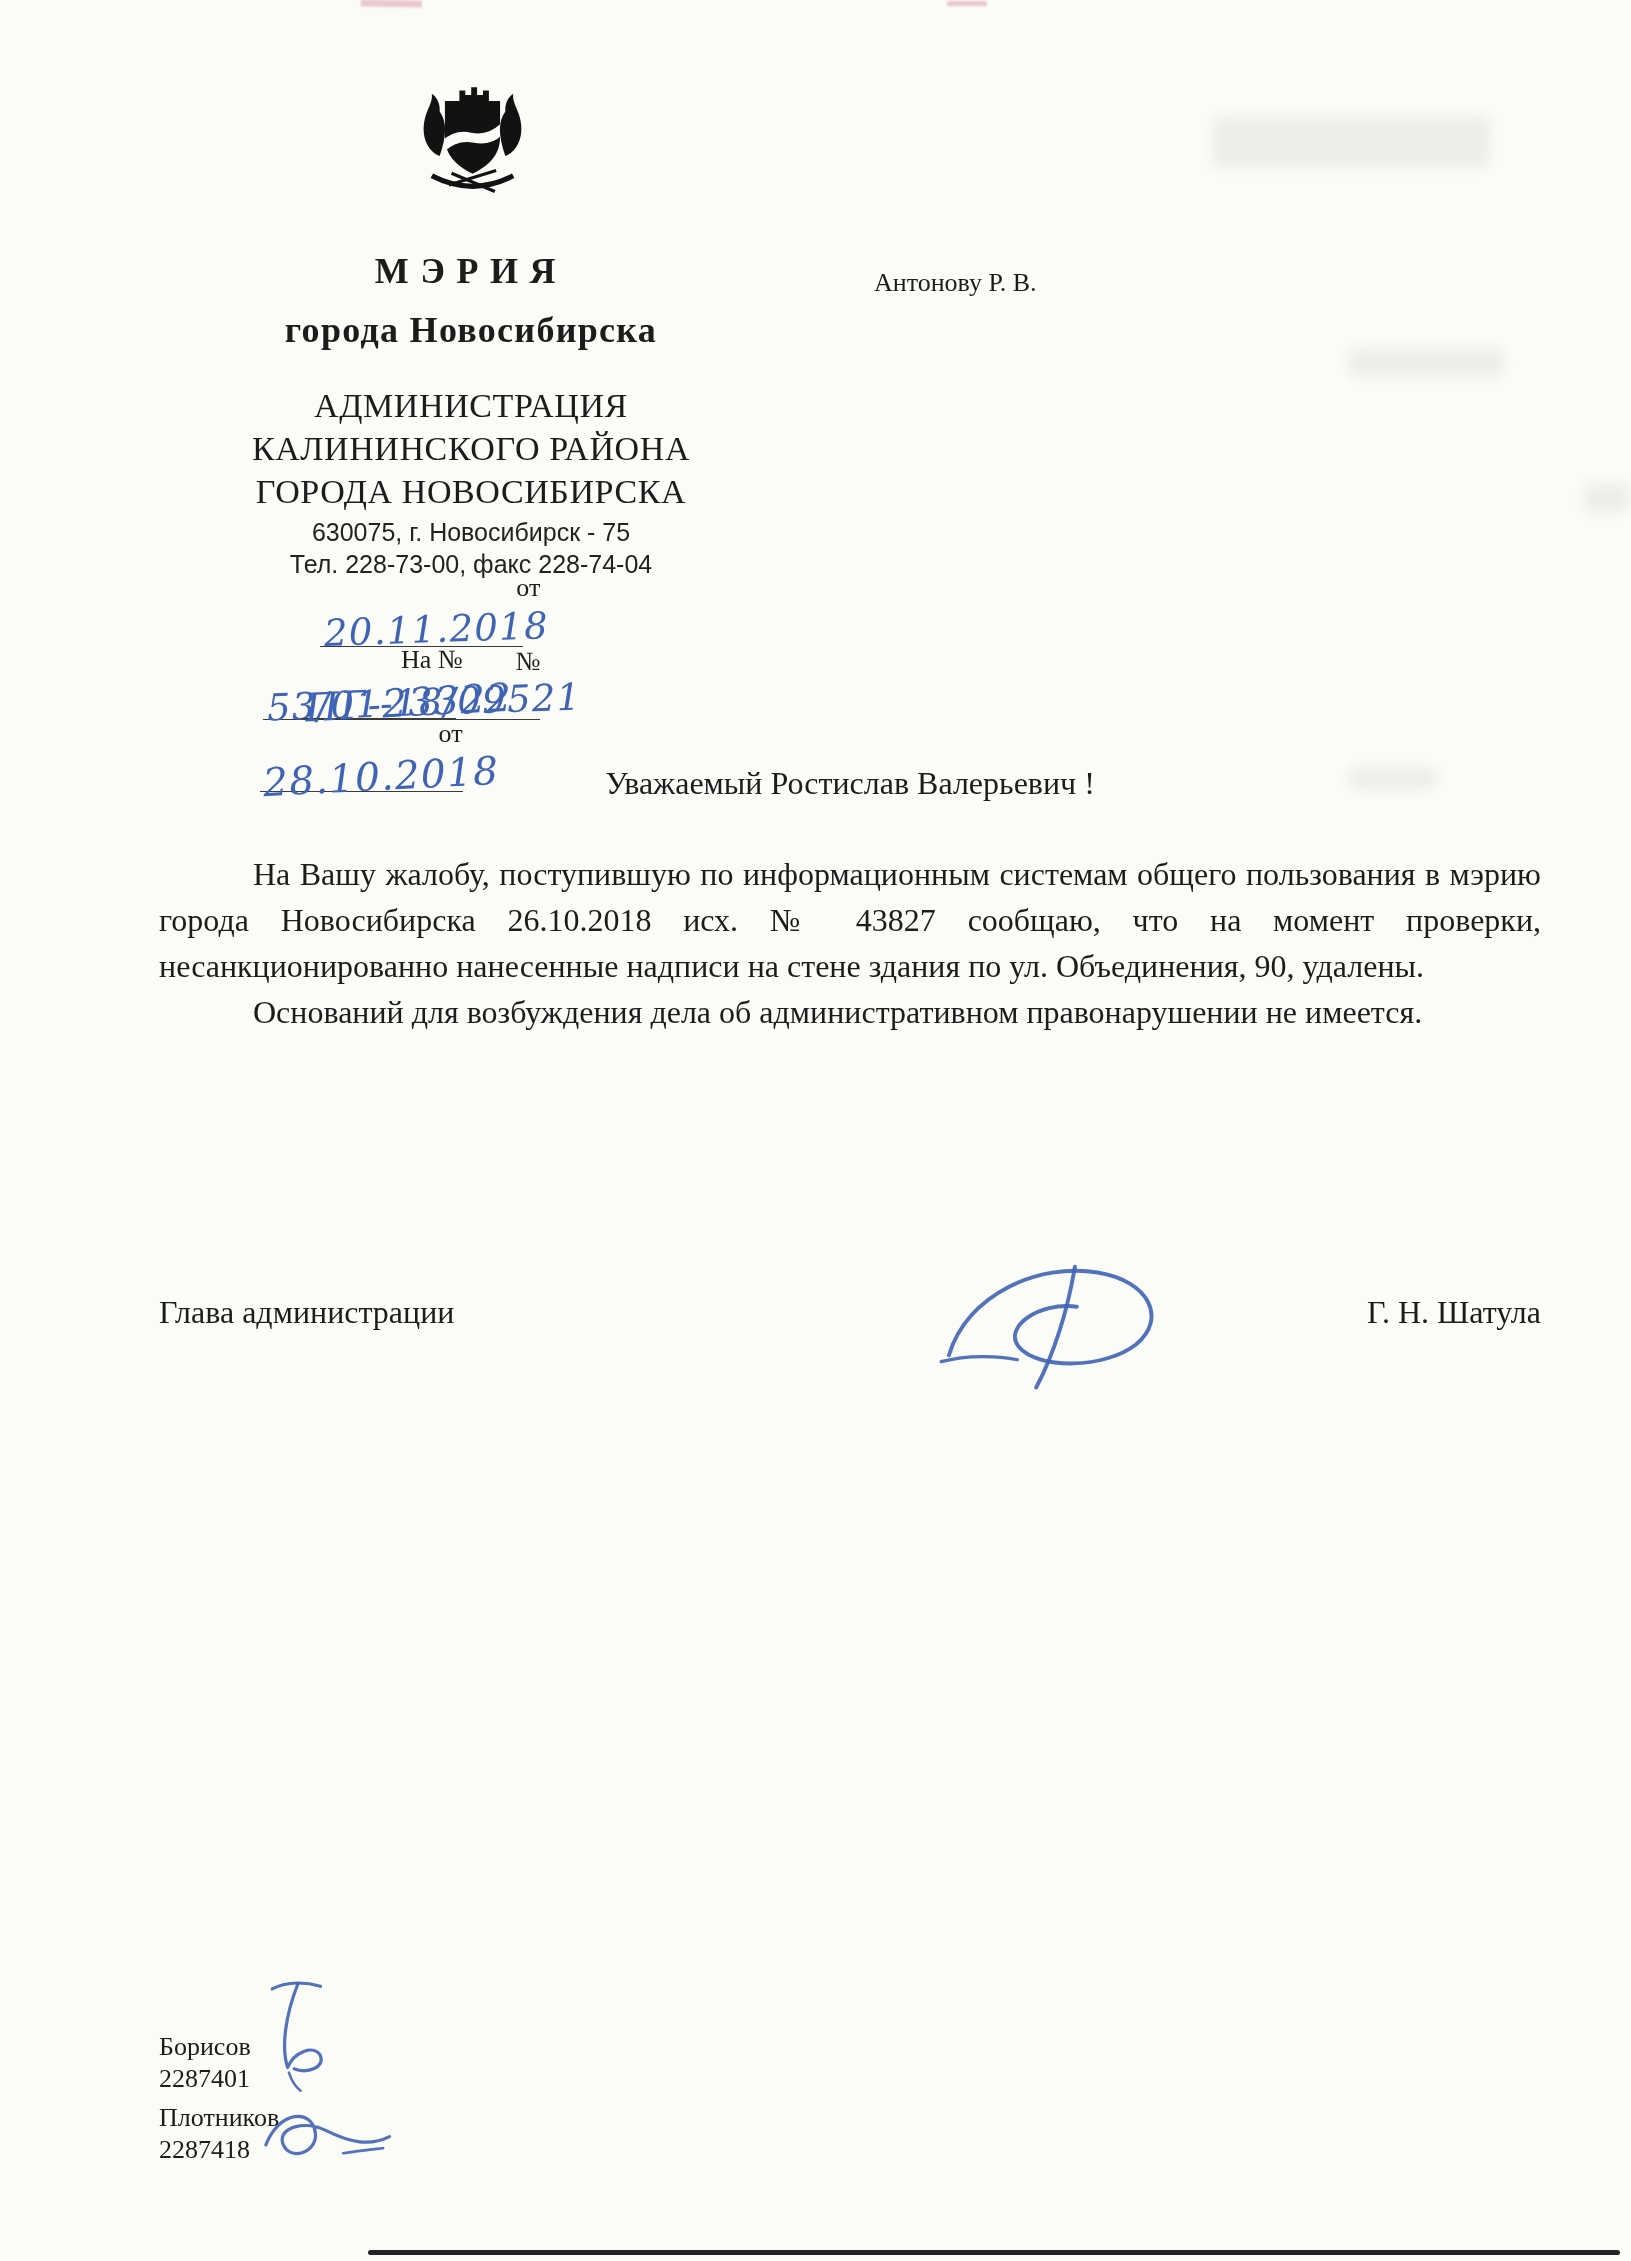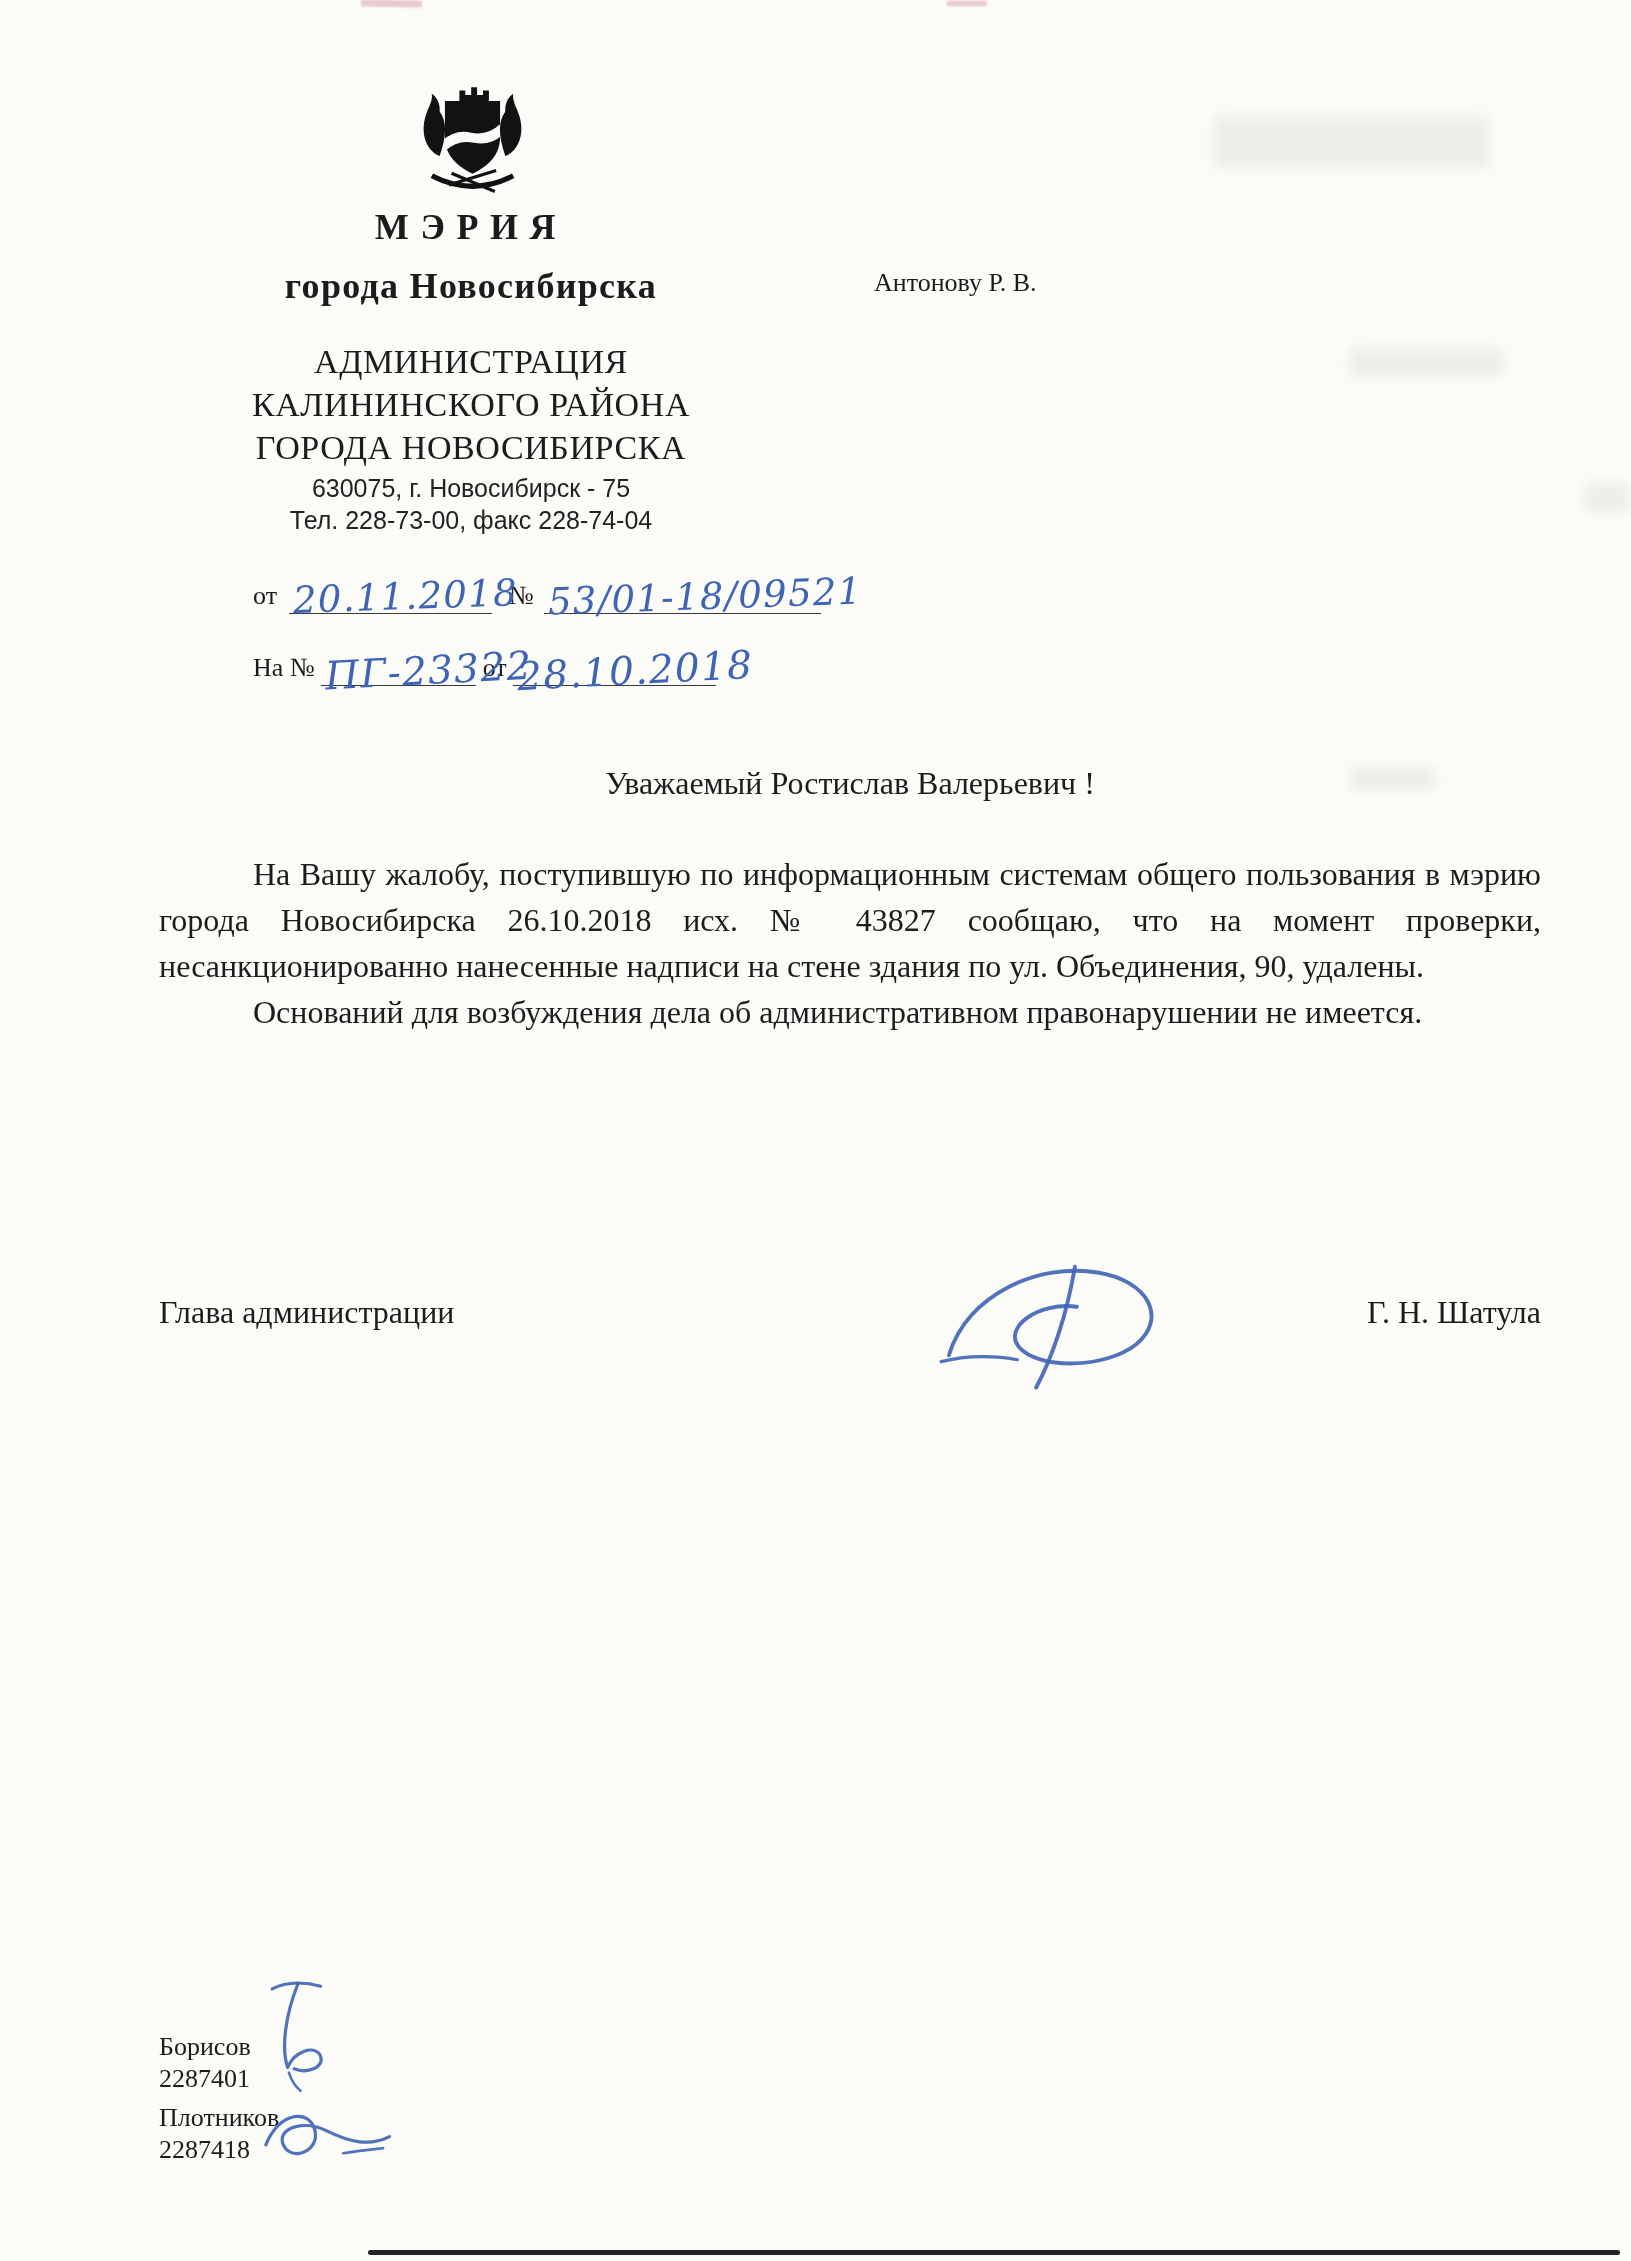--- a/index.html
+++ b/index.html
@@ -31,28 +31,28 @@
     position: absolute;
     left: 368px; top: 2250px;
     width: 1252px; height: 4.5px;
     background: #242424;
     border-radius: 2.6px;
   }
 
   
   .emblem { position: absolute; left: 413px; top: 76px; width: 119px; height: 128px; }
   .org-block { position: absolute; left: 174px; top: 207px; width: 594px; text-align: center; }
-  .org-title1 { font-size: 36px; font-weight: bold; letter-spacing: 11.6px; line-height: 40px; margin-bottom: 18px; }
+  .org-title1 { font-size: 36px; font-weight: bold; letter-spacing: 11.6px; line-height: 40px; margin-bottom: 18px; margin-top: 44px; }
   .org-title2 { font-size: 36px; font-weight: bold; letter-spacing: 1.3px; line-height: 43px; margin-bottom: 32px; }
   .dept div   { font-size: 34px; line-height: 43px; letter-spacing: 0.6px; }
   .addr       { margin-top: 2.6px; font-family: "Liberation Sans", sans-serif; }
   .addr div   { font-size: 25px; line-height: 32px; color: #222; }
 
   
-  .ref-line { position: absolute; display: flex; align-items: flex-end; }
+  .ref-line { position: absolute; display: flex; align-items: flex-end; flex-direction: column; }
   .ref1 { left: 253px; top: 573px; }
   .ref2 { left: 253px; top: 645px; }
   .ref-line .lbl { font-size: 26px; padding-bottom: 2.6px; white-space: nowrap; }
   .blank { position: relative; display: inline-block; height: 40px; border-bottom: 1.9px solid #3a3a3a; }
   .blank.w1 { width: 203px; margin: 0 17px 0 11.6px; }
   .blank.w2 { width: 277px; margin-left: 10.3px; }
   .blank.w3 { width: 155px; margin: 0 6.5px 0 6.5px; }
   .blank.w4 { width: 203px; margin-left: 6.5px; }
   .hw {
     position: absolute; left: 3.9px; bottom: -5.2px;

